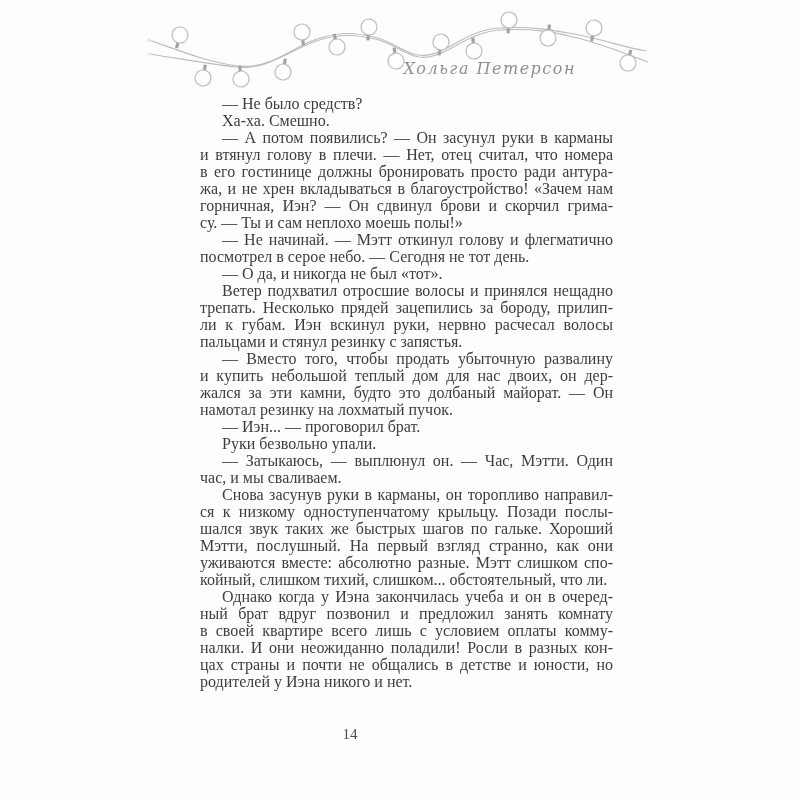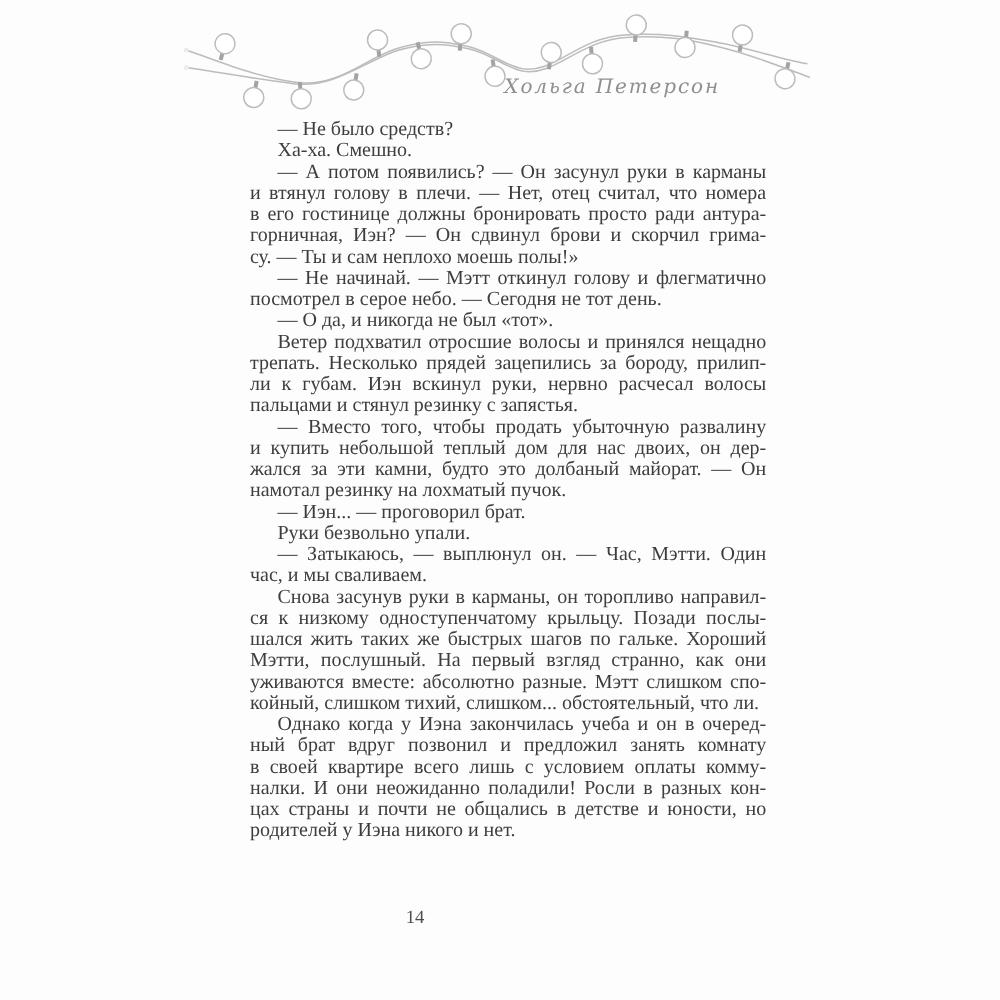--- a/index.html
+++ b/index.html
@@ -38,21 +38,21 @@
   .line {
     text-align: justify;
     text-align-last: justify;
     white-space: normal;
     hyphens: none;
   }
   .line.last { text-align-last: left; }
   .line.indent { text-indent: 22px; }
   .page-number {
     position: absolute;
-    top: 726px; left: 0;
+    top: 726px; left: 18px;
     width: 664px;
     text-align: center;
     font-size: 15px;
     color: #4d4d4d;
   }
 </style>
 </head>
 <body>
 
 <div class="page">
@@ -125,40 +125,41 @@
   </svg>
 
   <div class="author">Хольга Петерсон</div>
 
   <main class="text-block">
       <div class="line indent last">— Не было средств?</div>
       <div class="line indent last">Ха-ха. Смешно.</div>
       <div class="line indent">— А потом появились? — Он засунул руки в карманы</div>
       <div class="line">и втянул голову в плечи. — Нет, отец считал, что номера</div>
       <div class="line">в его гостинице должны бронировать просто ради антура-</div>
+      <div class="line">жа, и не хрен вкладываться в благоустройство! «Зачем нам</div>
       <div class="line">горничная, Иэн? — Он сдвинул брови и скорчил грима-</div>
       <div class="line last">су. — Ты и сам неплохо моешь полы!»</div>
       <div class="line indent">— Не начинай. — Мэтт откинул голову и флегматично</div>
       <div class="line last">посмотрел в серое небо. — Сегодня не тот день.</div>
       <div class="line indent last">— О да, и никогда не был «тот».</div>
       <div class="line indent">Ветер подхватил отросшие волосы и принялся нещадно</div>
       <div class="line">трепать. Несколько прядей зацепились за бороду, прилип-</div>
       <div class="line">ли к губам. Иэн вскинул руки, нервно расчесал волосы</div>
       <div class="line last">пальцами и стянул резинку с запястья.</div>
       <div class="line indent">— Вместо того, чтобы продать убыточную развалину</div>
       <div class="line">и купить небольшой теплый дом для нас двоих, он дер-</div>
       <div class="line">жался за эти камни, будто это долбаный майорат. — Он</div>
       <div class="line last">намотал резинку на лохматый пучок.</div>
       <div class="line indent last">— Иэн... — проговорил брат.</div>
       <div class="line indent last">Руки безвольно упали.</div>
       <div class="line indent">— Затыкаюсь, — выплюнул он. — Час, Мэтти. Один</div>
       <div class="line last">час, и мы сваливаем.</div>
       <div class="line indent">Снова засунув руки в карманы, он торопливо направил-</div>
       <div class="line">ся к низкому одноступенчатому крыльцу. Позади послы-</div>
-      <div class="line">шался жить таких же быстрых шагов по гальке. Хороший</div>
+      <div class="line">шался звук таких же быстрых шагов по гальке. Хороший</div>
       <div class="line">Мэтти, послушный. На первый взгляд странно, как они</div>
       <div class="line">уживаются вместе: абсолютно разные. Мэтт слишком спо-</div>
       <div class="line last">койный, слишком тихий, слишком... обстоятельный, что ли.</div>
       <div class="line indent">Однако когда у Иэна закончилась учеба и он в очеред-</div>
       <div class="line">ный брат вдруг позвонил и предложил занять комнату</div>
       <div class="line">в своей квартире всего лишь с условием оплаты комму-</div>
       <div class="line">налки. И они неожиданно поладили! Росли в разных кон-</div>
       <div class="line">цах страны и почти не общались в детстве и юности, но</div>
       <div class="line last">родителей у Иэна никого и нет.</div>
     </main>

